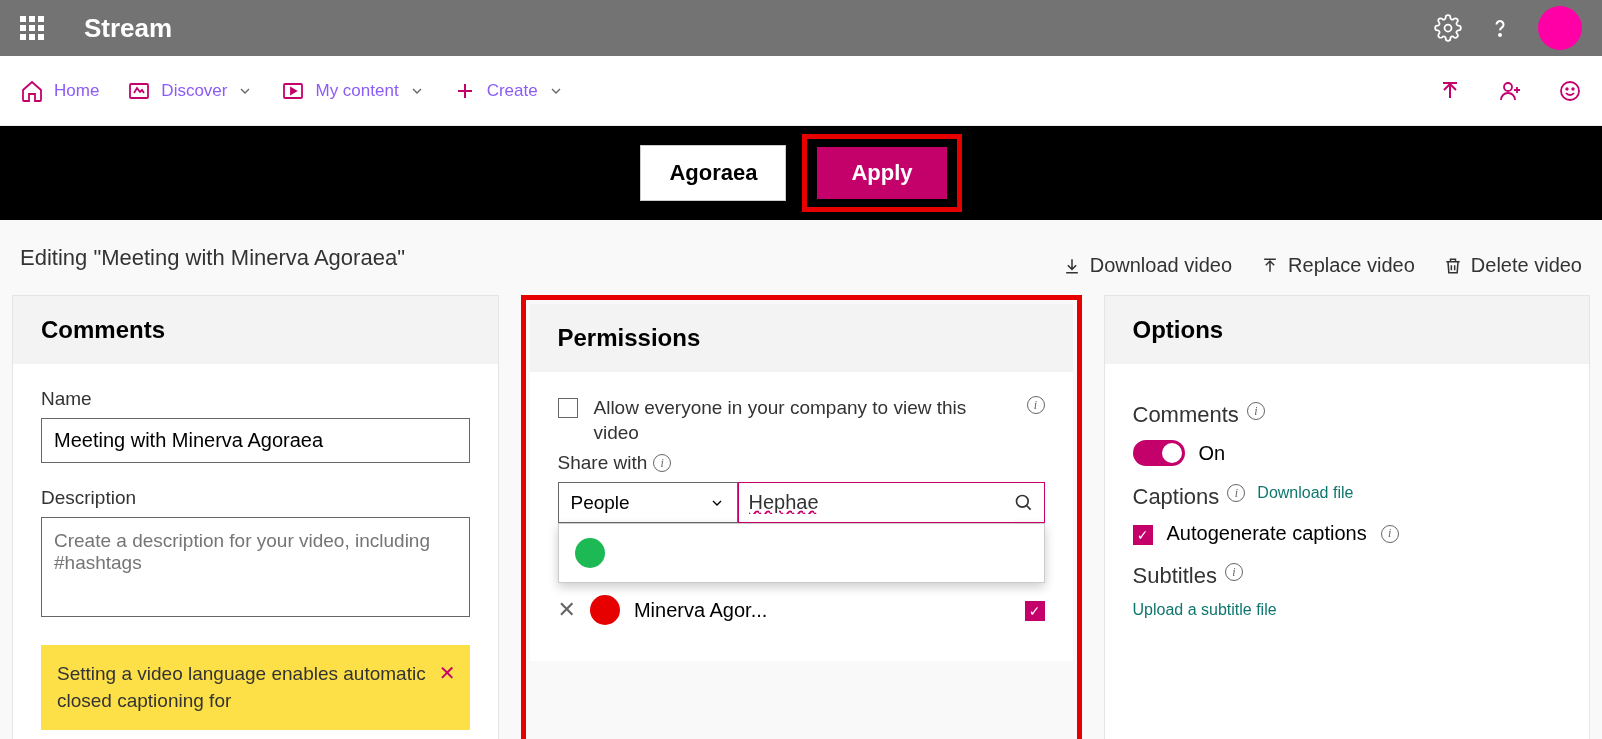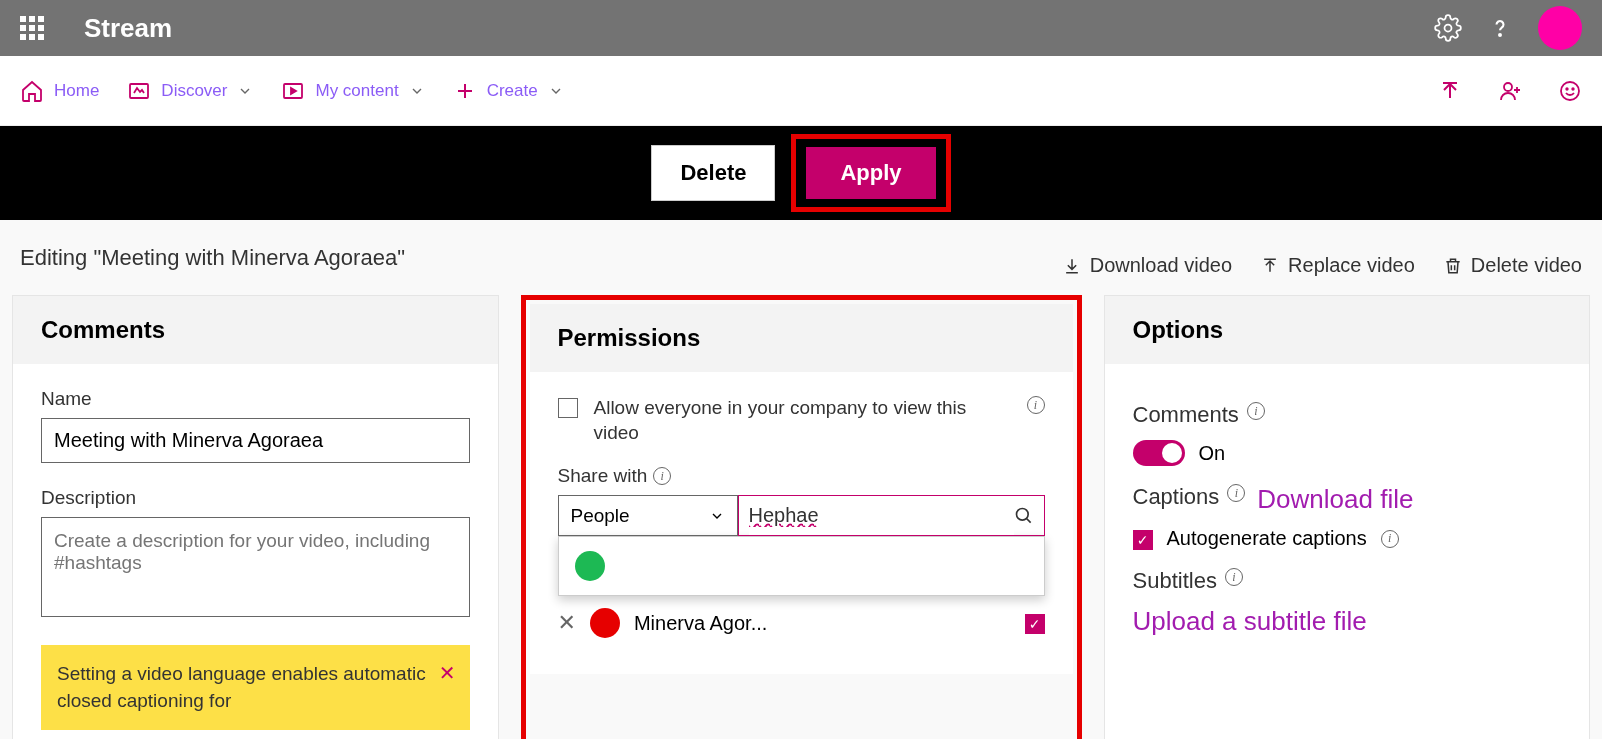--- a/index.html
+++ b/index.html
@@ -32,40 +32,40 @@
 .cols { display:flex; gap:22px; padding:0 12px;}
 .panel { background:#fff; flex:1; border:1px solid #e5e5e5;}
 .panel-head { background:#f3f3f3; padding:20px 28px; font-size:24px; font-weight:600;}
 .panel-body { padding:24px 28px;}
 .field-label { font-size:19px; color:#333; margin-bottom:8px; display:flex; align-items:center; gap:6px;}
 .field-input { width:100%; border:1px solid #666; padding:10px 12px; font-size:20px; margin-bottom:24px;}
 .field-textarea { width:100%; border:1px solid #666; padding:12px; font-size:19px; color:#666; height:100px; resize:none; margin-bottom:24px;}
 .info-box { background:#fde047; padding:16px; font-size:19px; color:#333; position:relative; line-height:1.4;}
 .info-box .close-x { position:absolute; right:14px; top:14px; color:#c4006b; font-size:20px; cursor:pointer;}
 .perm-panel-wrap { border:5px solid #e60000; padding:4px; flex:1;}
-.perm-row { display:flex; align-items:flex-start; gap:16px; margin-bottom:20px;}
+.perm-row { display:flex; align-items:flex-start; gap:16px; margin-bottom:7px;}
 .checkbox { width:20px; height:20px; border:1.5px solid #666; flex-shrink:0; margin-top:2px; cursor:pointer;}
 .checkbox.checked { background:#c4006b; border-color:#c4006b; display:flex; align-items:center; justify-content:center;}
 .checkbox.checked::after { content:"✓"; color:#fff; font-size:14px;}
 .perm-text { font-size:19px; color:#333; flex:1; line-height:1.3;}
 .info-i { width:18px; height:18px; border:1.5px solid #666; border-radius:50%; display:inline-flex; align-items:center; justify-content:center; font-size:12px; color:#666; font-style:italic; font-family:serif; flex-shrink:0;}
 .share-row { display:flex; gap:0;}
 .dropdown { border:1px solid #666; padding:8px 12px; font-size:19px; display:flex; align-items:center; justify-content:space-between; width:180px; cursor:pointer;}
 .share-input-wrap { border:1px solid #c4006b; display:flex; align-items:center; padding:0 10px; flex:1;}
 .share-input { border:none; outline:none; font-size:20px; flex:1; color:#333; text-decoration:underline; text-decoration-color:#c4006b; text-decoration-style:wavy; padding:8px 0;}
 .suggest-box { border:1px solid #ccc; box-shadow:0 4px 10px rgba(0,0,0,0.2); margin-top:0; background:#fff;}
 .suggest-item { display:flex; align-items:center; gap:16px; padding:14px 16px; cursor:pointer;}
 .person-dot { width:30px; height:30px; border-radius:50%;}
 .shared-row { display:flex; align-items:center; gap:14px; padding:12px 0;}
 .remove-x { color:#666; font-size:22px; cursor:pointer;}
 .toggle { width:52px; height:26px; background:#c4006b; border-radius:13px; position:relative; cursor:pointer;}
 .toggle .knob { position:absolute; right:3px; top:3px; width:20px; height:20px; background:#fff; border-radius:50%;}
 .option-row { display:flex; align-items:center; gap:14px; margin-bottom:18px; font-size:20px;}
 .section-head { font-size:22px; color:#333; display:flex; align-items:flex-start; gap:8px; margin-bottom:12px; margin-top:14px;}
-.link-text { color:#a21caf; cursor:pointer; font-size:26px;}
+.link-text { color:#0f766e; cursor:pointer; font-size:16px;}
 svg { display:block;}
 </style>
 </head>
 <body>
 
 <div class="top-bar">
   <div class="waffle">
     <span></span>
       <span></span>
       <span></span>
@@ -138,21 +138,21 @@
     <svg class="nav-right-icon" viewBox="0 0 24 24" fill="none" stroke="currentColor" stroke-width="1.8">
         <circle cx="12" cy="12" r="9"></circle>
         <path d="M8 14s1.5 2 4 2 4-2 4-2"></path>
         <circle cx="9" cy="10" r="0.8" fill="currentColor"></circle>
         <circle cx="15" cy="10" r="0.8" fill="currentColor"></circle>
       </svg>
   </div>
 </div>
 
 <div class="action-bar">
-  <button class="cancel-btn">Delete</button>
+  <button class="cancel-btn">Agoraea</button>
   <div class="apply-wrap">
     <button class="apply-btn">Apply</button>
   </div>
 </div>
 
 <div class="title-row">
   <div class="edit-title">Editing "Meeting with Minerva Agoraea"</div>
   <div class="title-actions">
     <div class="title-action">
       <svg viewBox="0 0 24 24" fill="none" stroke="currentColor" stroke-width="1.8">

